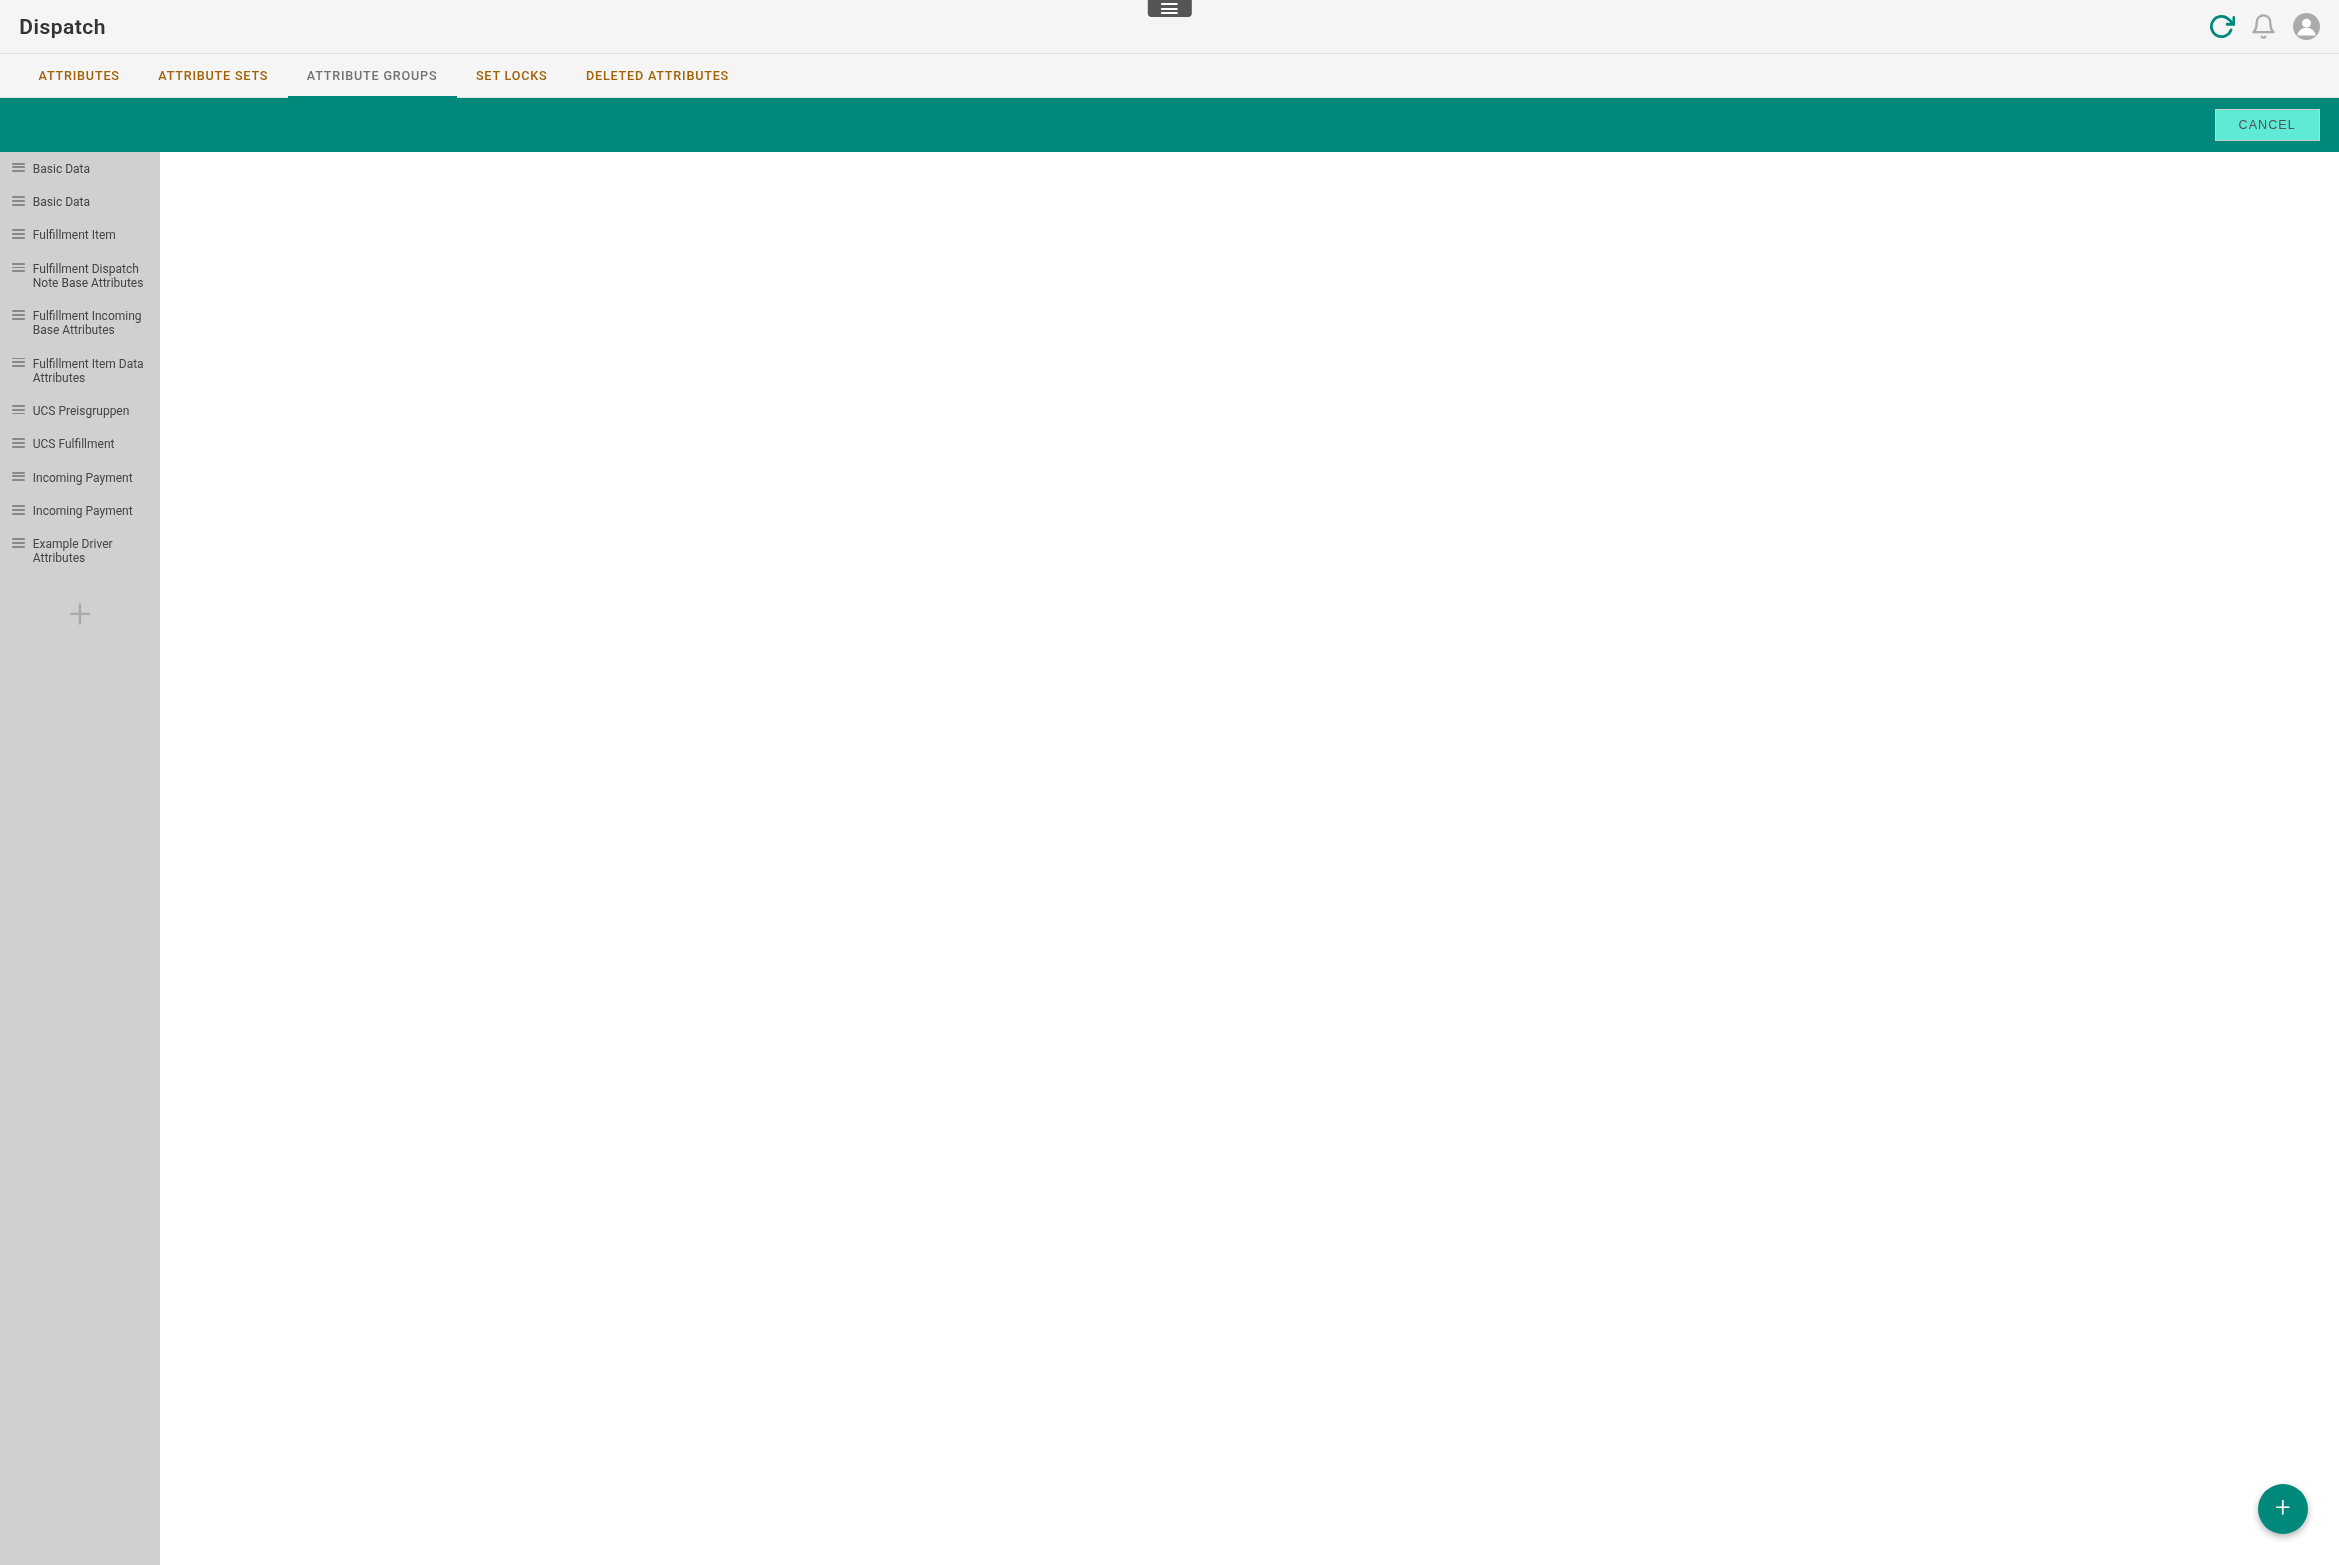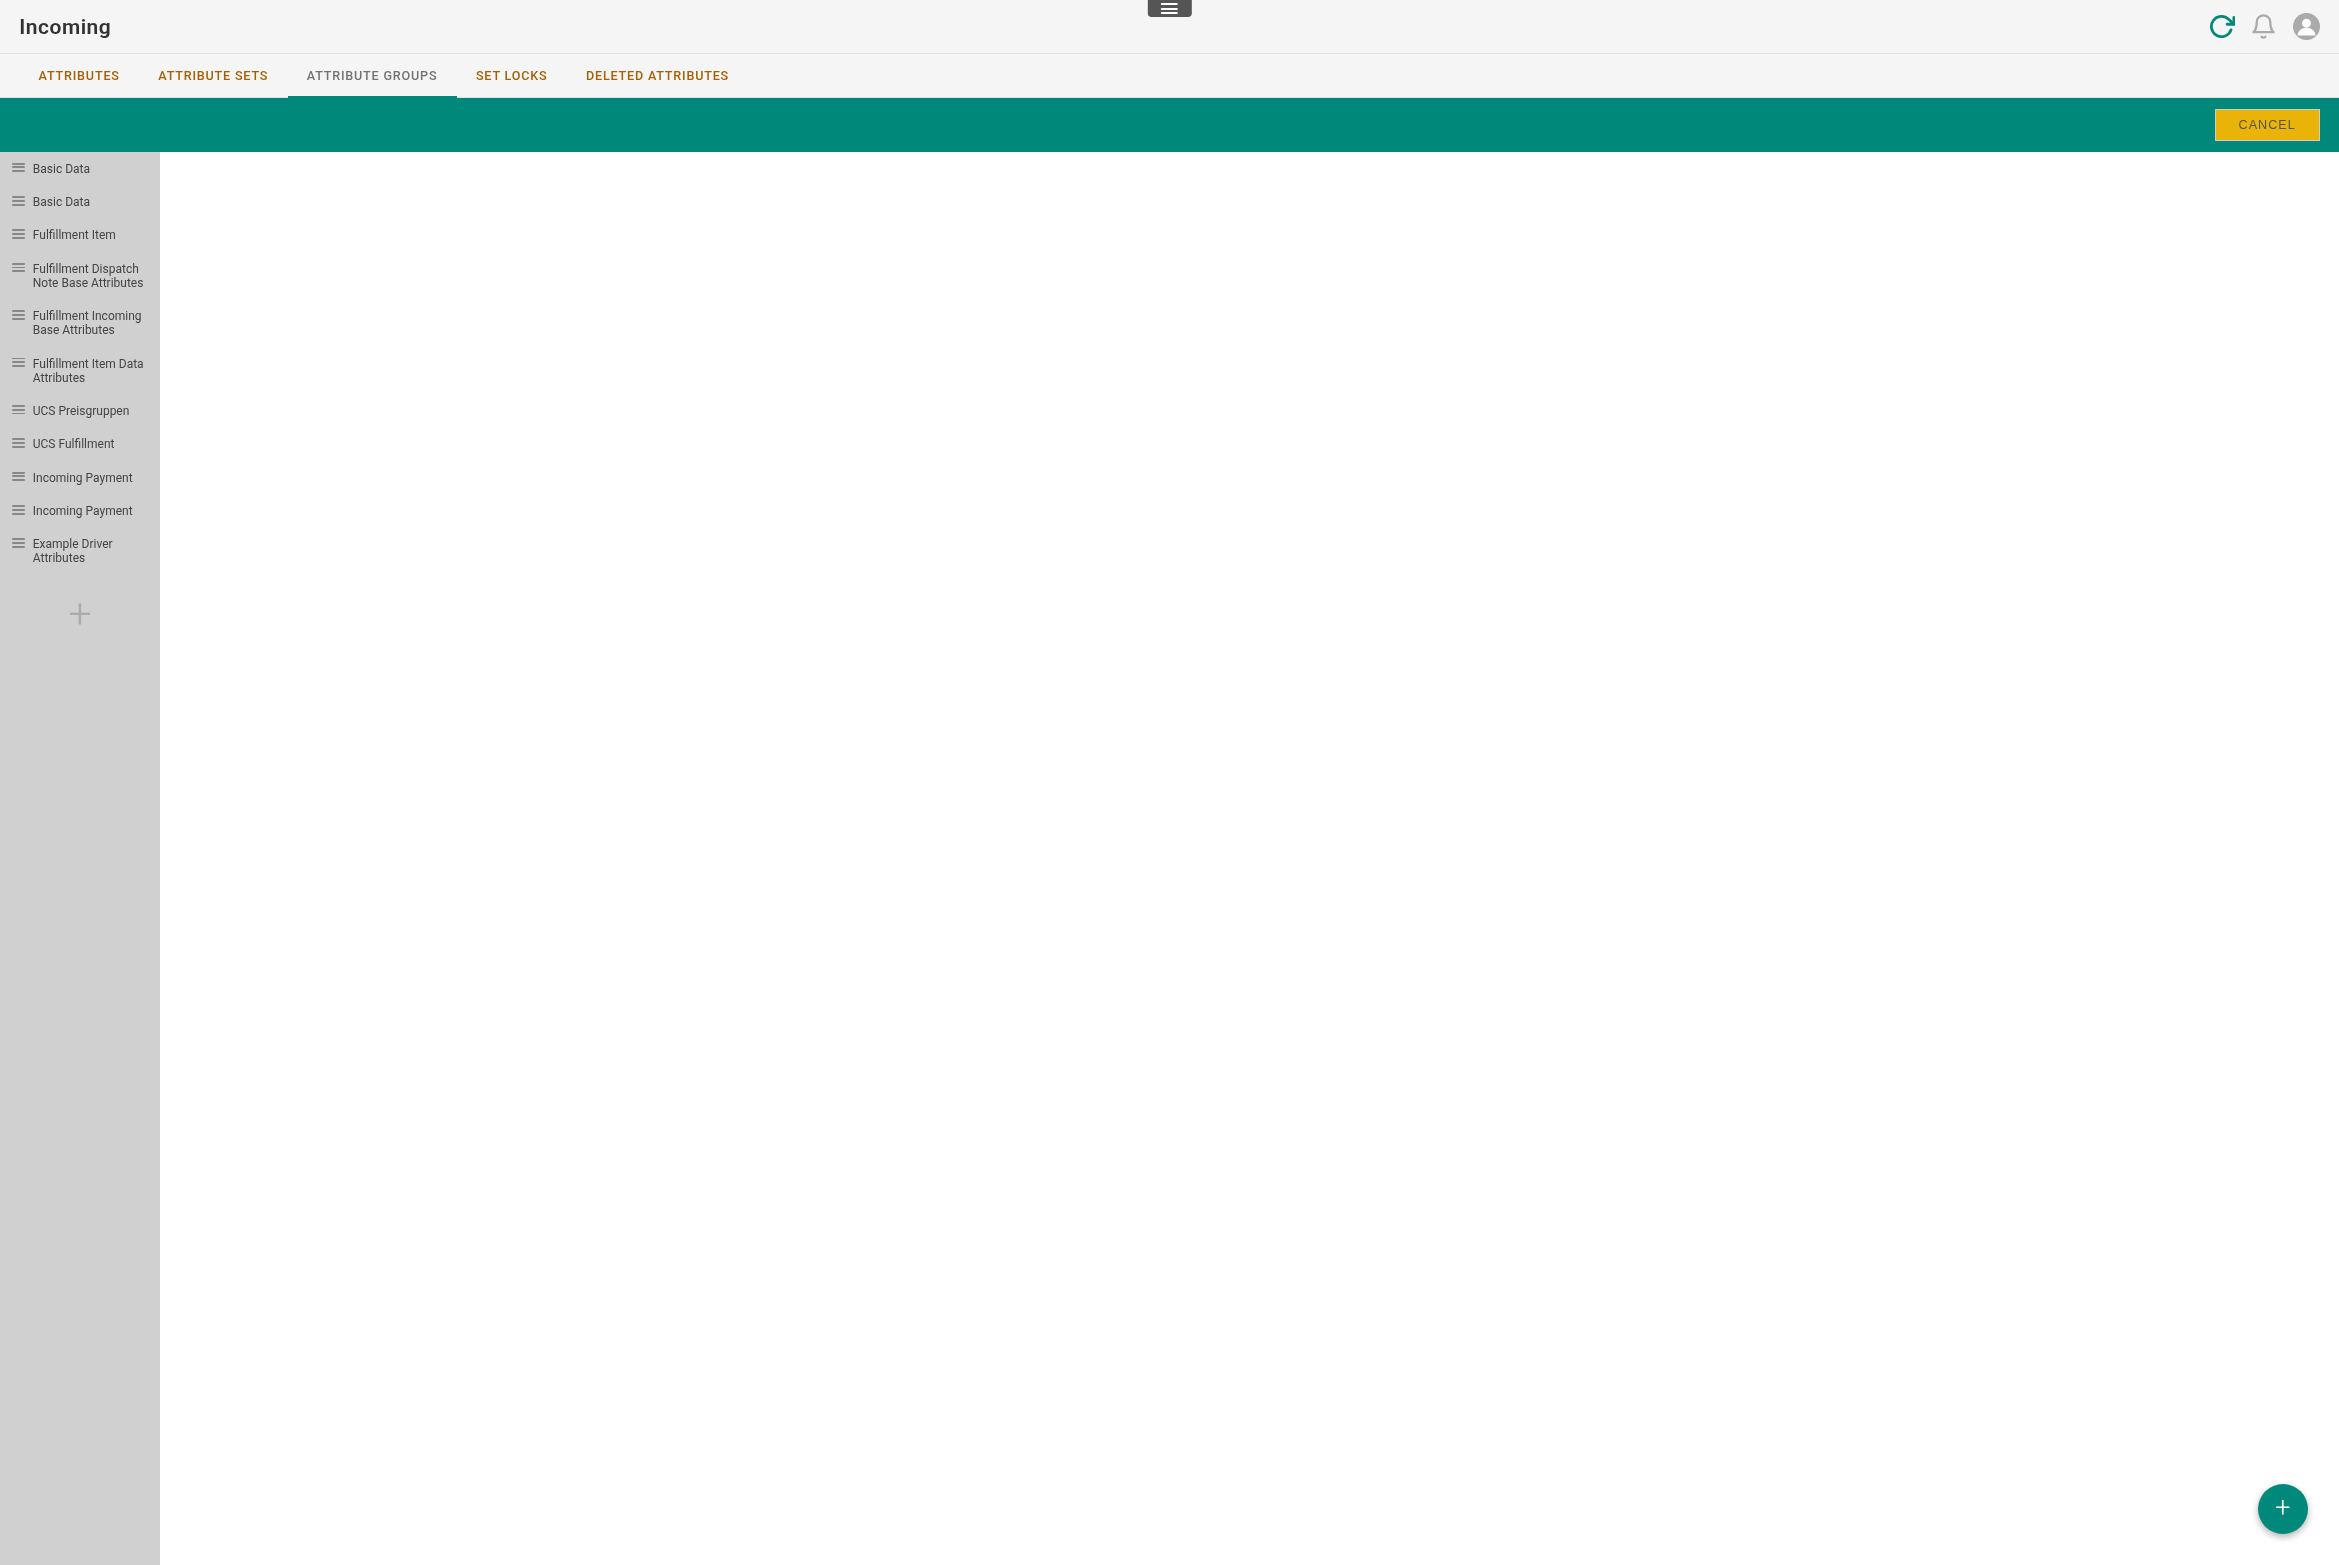--- a/index.html
+++ b/index.html
@@ -61,21 +61,21 @@
     
     .action-bar {
       background: #00897b;
       height: 54px;
       display: flex;
       align-items: center;
       justify-content: flex-end;
       padding: 0 19.3px;
     }
     .cancel-btn {
-      background: #eab308;
+      background: #5eead4;
       color: #555;
       border: 1px solid #ccc;
       padding: 7.7px 23px;
       font-size: 12.6px;
       font-weight: 500;
       letter-spacing: 1px;
       cursor: pointer;
       text-transform: uppercase;
     }
 
@@ -194,21 +194,21 @@
 
 <div class="top-bar">
   <div class="top-bar-lines">
     <span></span>
     <span></span>
     <span></span>
   </div>
 </div>
 
 <div class="header">
-  <div class="header-logo">Incoming</div>
+  <div class="header-logo">Dispatch</div>
   <div class="header-icons">
     <div class="header-icon">
       <svg viewBox="0 0 24 24" fill="none" stroke="#00897b" stroke-width="2.5" stroke-linecap="round" stroke-linejoin="round">
         <polyline points="23 4 23 10 17 10"></polyline>
         <path d="M20.49 15a9 9 0 1 1-2.12-9.36L23 10"></path>
       </svg>
     </div>
     <div class="header-icon">
       <svg viewBox="0 0 24 24" fill="none" stroke="#aaa" stroke-width="2" stroke-linecap="round" stroke-linejoin="round">
         <path d="M18 8A6 6 0 0 0 6 8c0 7-3 9-3 9h18s-3-2-3-9"></path>

